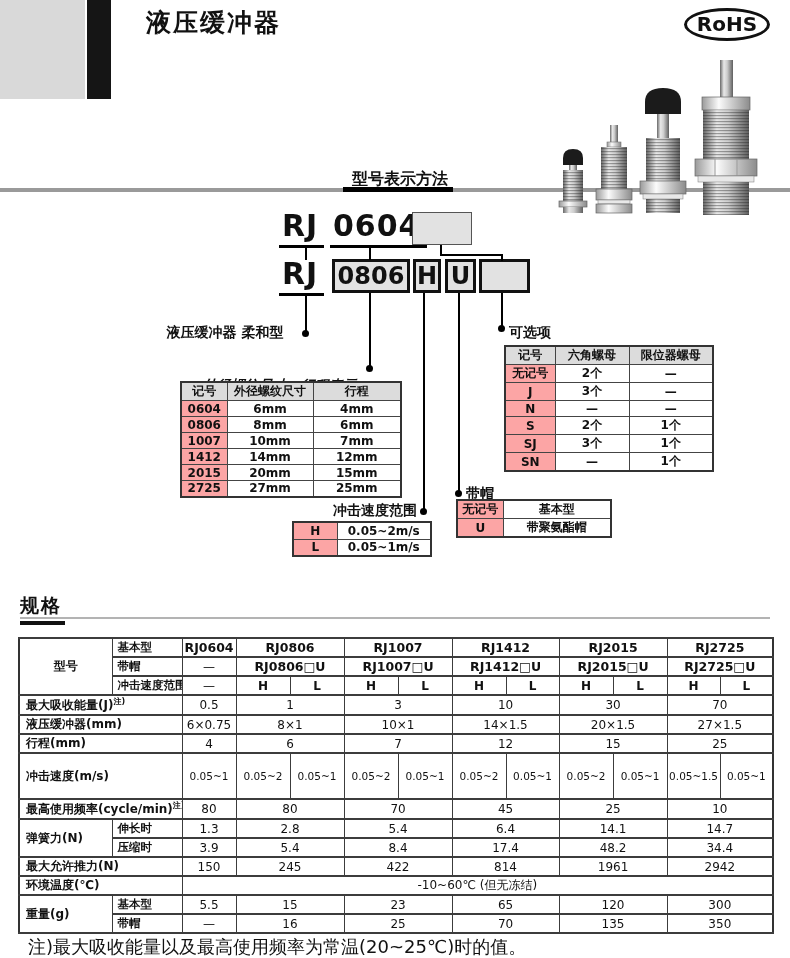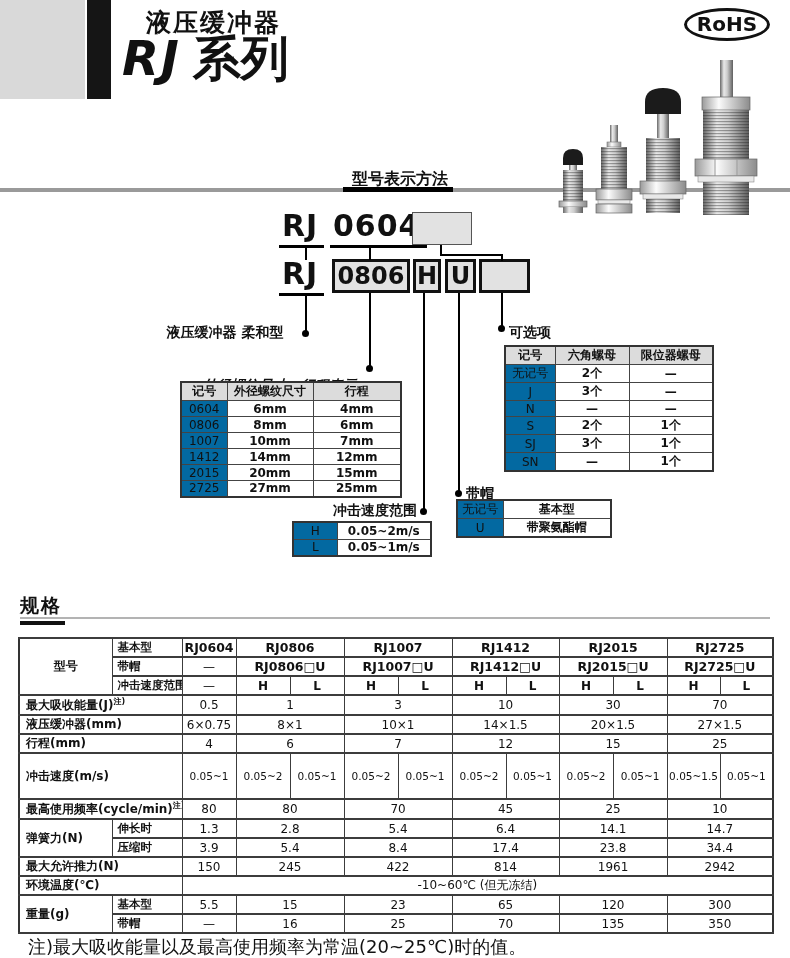--- a/index.html
+++ b/index.html
@@ -63,21 +63,21 @@
   .lbl-opt   { left:509px; top:324px; }
   .lbl-speed { left:297px; top:502px; width:120px; text-align:right; }
   .lbl-cap   { left:466px; top:485px; }
 
   
   table { border-collapse:collapse; background:#fff; }
   .mini { position:absolute; border:2px solid #333; table-layout:fixed; }
   .mini td, .mini th { border:1px solid #444; font-size:12px; text-align:center; height:16px; padding:0 2px;
                        font-weight:bold; overflow:hidden; white-space:nowrap; }
   .mini th { background:#dcdcdc; font-weight:bold; }
-  .mini td.key { background:#0369a1; font-weight:normal; }
+  .mini td.key { background:#fca5a5; font-weight:bold; }
   .t-size { left:180px; top:381px; }
   .t-size col:nth-child(1){width:46px} .t-size col:nth-child(2){width:86px} .t-size col:nth-child(3){width:88px}
   .t-opt { left:504px; top:345px; }
   .t-opt col:nth-child(1){width:50px} .t-opt col:nth-child(2){width:74px} .t-opt col:nth-child(3){width:84px}
   .t-speed { left:292px; top:521px; }
   .t-speed col:nth-child(1){width:44px} .t-speed col:nth-child(2){width:94px}
   .t-speed td { height:17px; }
   .t-cap { left:456px; top:499px; }
   .t-cap col:nth-child(1){width:46px} .t-cap col:nth-child(2){width:108px}
 
@@ -98,21 +98,20 @@
   .footnote { left:28px; top:935px; font-size:18px; }
 </style>
 </head>
 <body>
 
 <div class="page">
 
   <div class="abs corner-gray"></div>
   <div class="abs corner-bar"></div>
   <div class="abs subtitle">液压缓冲器</div>
-  <div class="abs series"><span class="rj">RJ</span><span>系列</span></div>
   <div class="abs rohs">RoHS</div>
 
   <div class="abs rule-gray"></div>
   <div class="abs mm-title">型号表示方法</div>
   <div class="abs mm-title-bar"></div>
 
   <svg class="abs products" width="250" height="168" viewBox="0 0 250 168">
     <defs>
       <linearGradient id="gm" x1="0" x2="1" y1="0" y2="0">
         <stop offset="0" stop-color="#686868"></stop>
@@ -442,21 +441,21 @@
       <td colspan="2">6.4</td>
       <td colspan="2">14.1</td>
       <td colspan="2">14.7</td>
     </tr>
     <tr>
       <td class="sub">压缩时</td>
       <td>3.9</td>
       <td colspan="2">5.4</td>
       <td colspan="2">8.4</td>
       <td colspan="2">17.4</td>
-      <td colspan="2">23.8</td>
+      <td colspan="2">48.2</td>
       <td colspan="2">34.4</td>
     </tr>
     <tr>
       <td class="lbl" colspan="2">最大允许推力(N)</td>
       <td>150</td>
       <td colspan="2">245</td>
       <td colspan="2">422</td>
       <td colspan="2">814</td>
       <td colspan="2">1961</td>
       <td colspan="2">2942</td>

